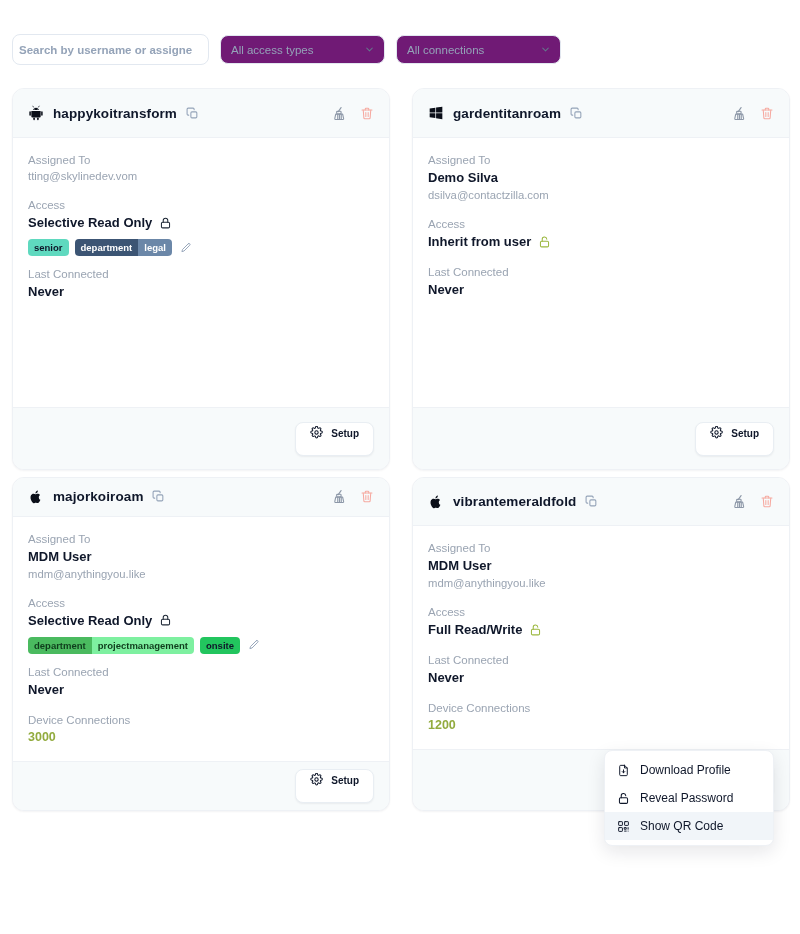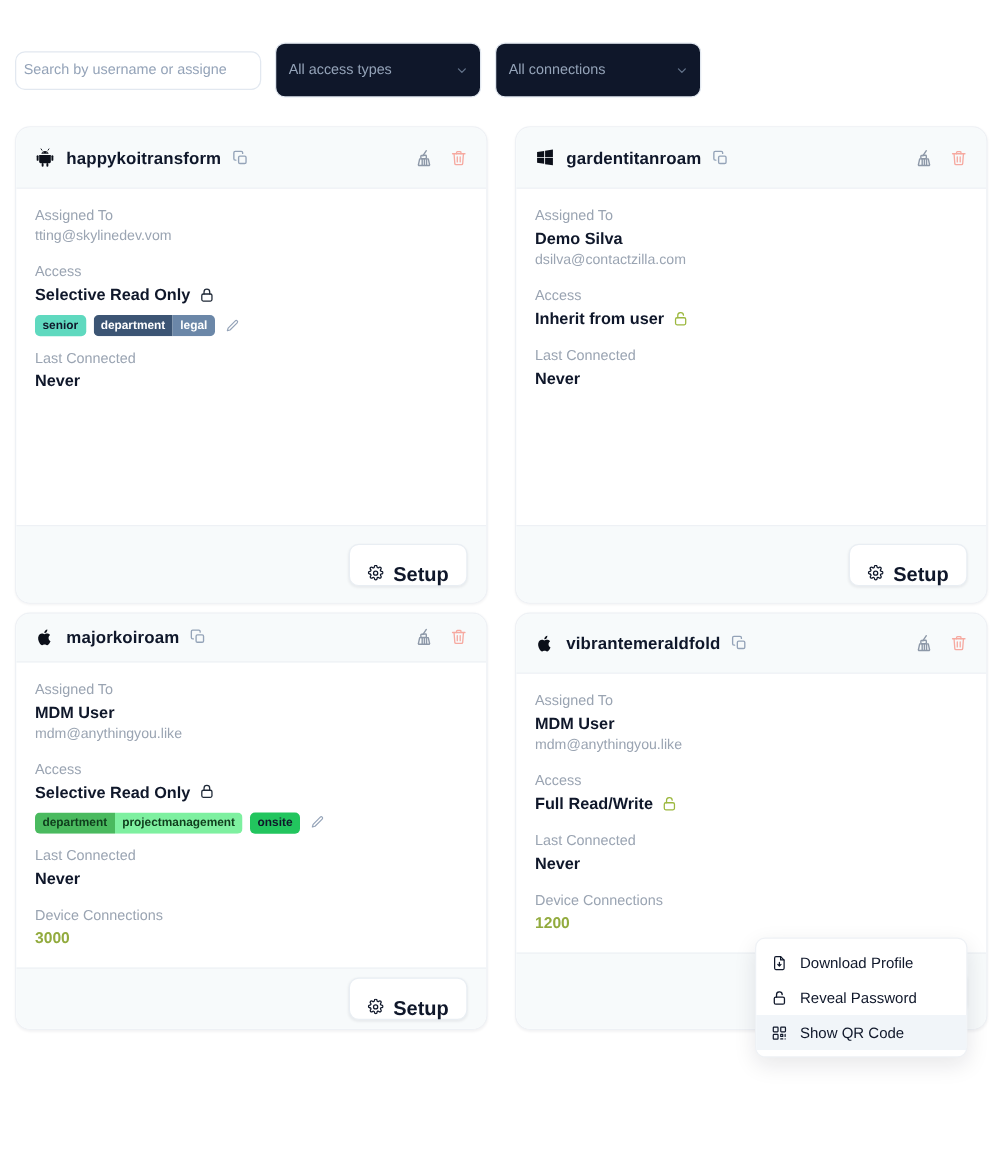--- a/index.html
+++ b/index.html
@@ -13,26 +13,26 @@
   .page { width: 800px; height: 934px; position: relative; padding: 0 12px; }
 
   
   .toolbar {
     display: flex; align-items: center; gap: 11px;
     padding-top: 34px;
   }
   .search-box {
     width: 197px; height: 31px; border: 1px solid #e2e8f0; border-radius: 8px;
     background: #fff; display: flex; align-items: center; padding: 0 6px;
-    font-size: 11.5px; color: #94a3b8;
+    font-size: 11.5px; color: #94a3b8; font-weight: bold;
   }
   .search-box .ph { color: #94a3b8; font-size: 11.5px; white-space: nowrap; overflow: hidden; }
   .select-box {
-    width: 165px; height: 44px; border: 1px solid #e2e8f0; border-radius: 8px;
-    background: #0f172a; display: flex; align-items: center; justify-content: space-between;
+    width: 165px; height: 29px; border: 1px solid #e2e8f0; border-radius: 8px;
+    background: #701a75; display: flex; align-items: center; justify-content: space-between;
     padding: 0 9px 0 10px; font-size: 11.5px; color: #94a3b8;
   }
   .chev { width: 11px; height: 11px; display: block; color: #64748b; flex: none; }
   .dl-btn {
     height: 31px; border: 1px solid #e2e8f0; border-radius: 8px; background: #fff;
     display: flex; align-items: center; gap: 8px; padding: 0 14px;
     font-size: 11.7px; font-weight: 700; color: #0f172a; cursor: pointer;
     box-shadow: 0 1px 1px rgba(15,23,42,.04);
   }
   .dl-btn svg { width: 13px; height: 13px; flex: none; }
@@ -84,22 +84,22 @@
   .pencil-ic { width: 12px; height: 12px; color: #94a3b8; display: block; margin-left: 2px; }
 
   .conn-num { font-size: 12.5px; font-weight: 700; color: #92ab3e; }
 
   .card-foot {
     height: 62px; background: #f7fafb; border-top: 1px solid #eef1f5;
     display: flex; align-items: center; justify-content: flex-end; padding: 0 15px;
   }
   .setup-btn {
     height: 30px; background: #fff; border: 1px solid #e9eef3; border-radius: 8px;
-    display: flex; align-items: flex-start; gap: 8px; padding: 16px 14px;
-    font-size: 16px; font-weight: 700; color: #0f172a; cursor: pointer;
+    display: flex; align-items: flex-end; gap: 8px; padding: 16px 14px;
+    font-size: 10px; font-weight: 700; color: #0f172a; cursor: pointer;
     box-shadow: 0 1px 2px rgba(15,23,42,.06);
   }
   .gear-ic { width: 13px; height: 13px; display: block; }
 
   
   .ctx-menu {
     position: absolute; left: 604px; top: 750px; width: 170px;
     background: #fff; border: 1px solid #eef1f5; border-radius: 8px;
     box-shadow: 0 6px 18px rgba(15,23,42,.10); padding: 5px 0; z-index: 30;
   }

